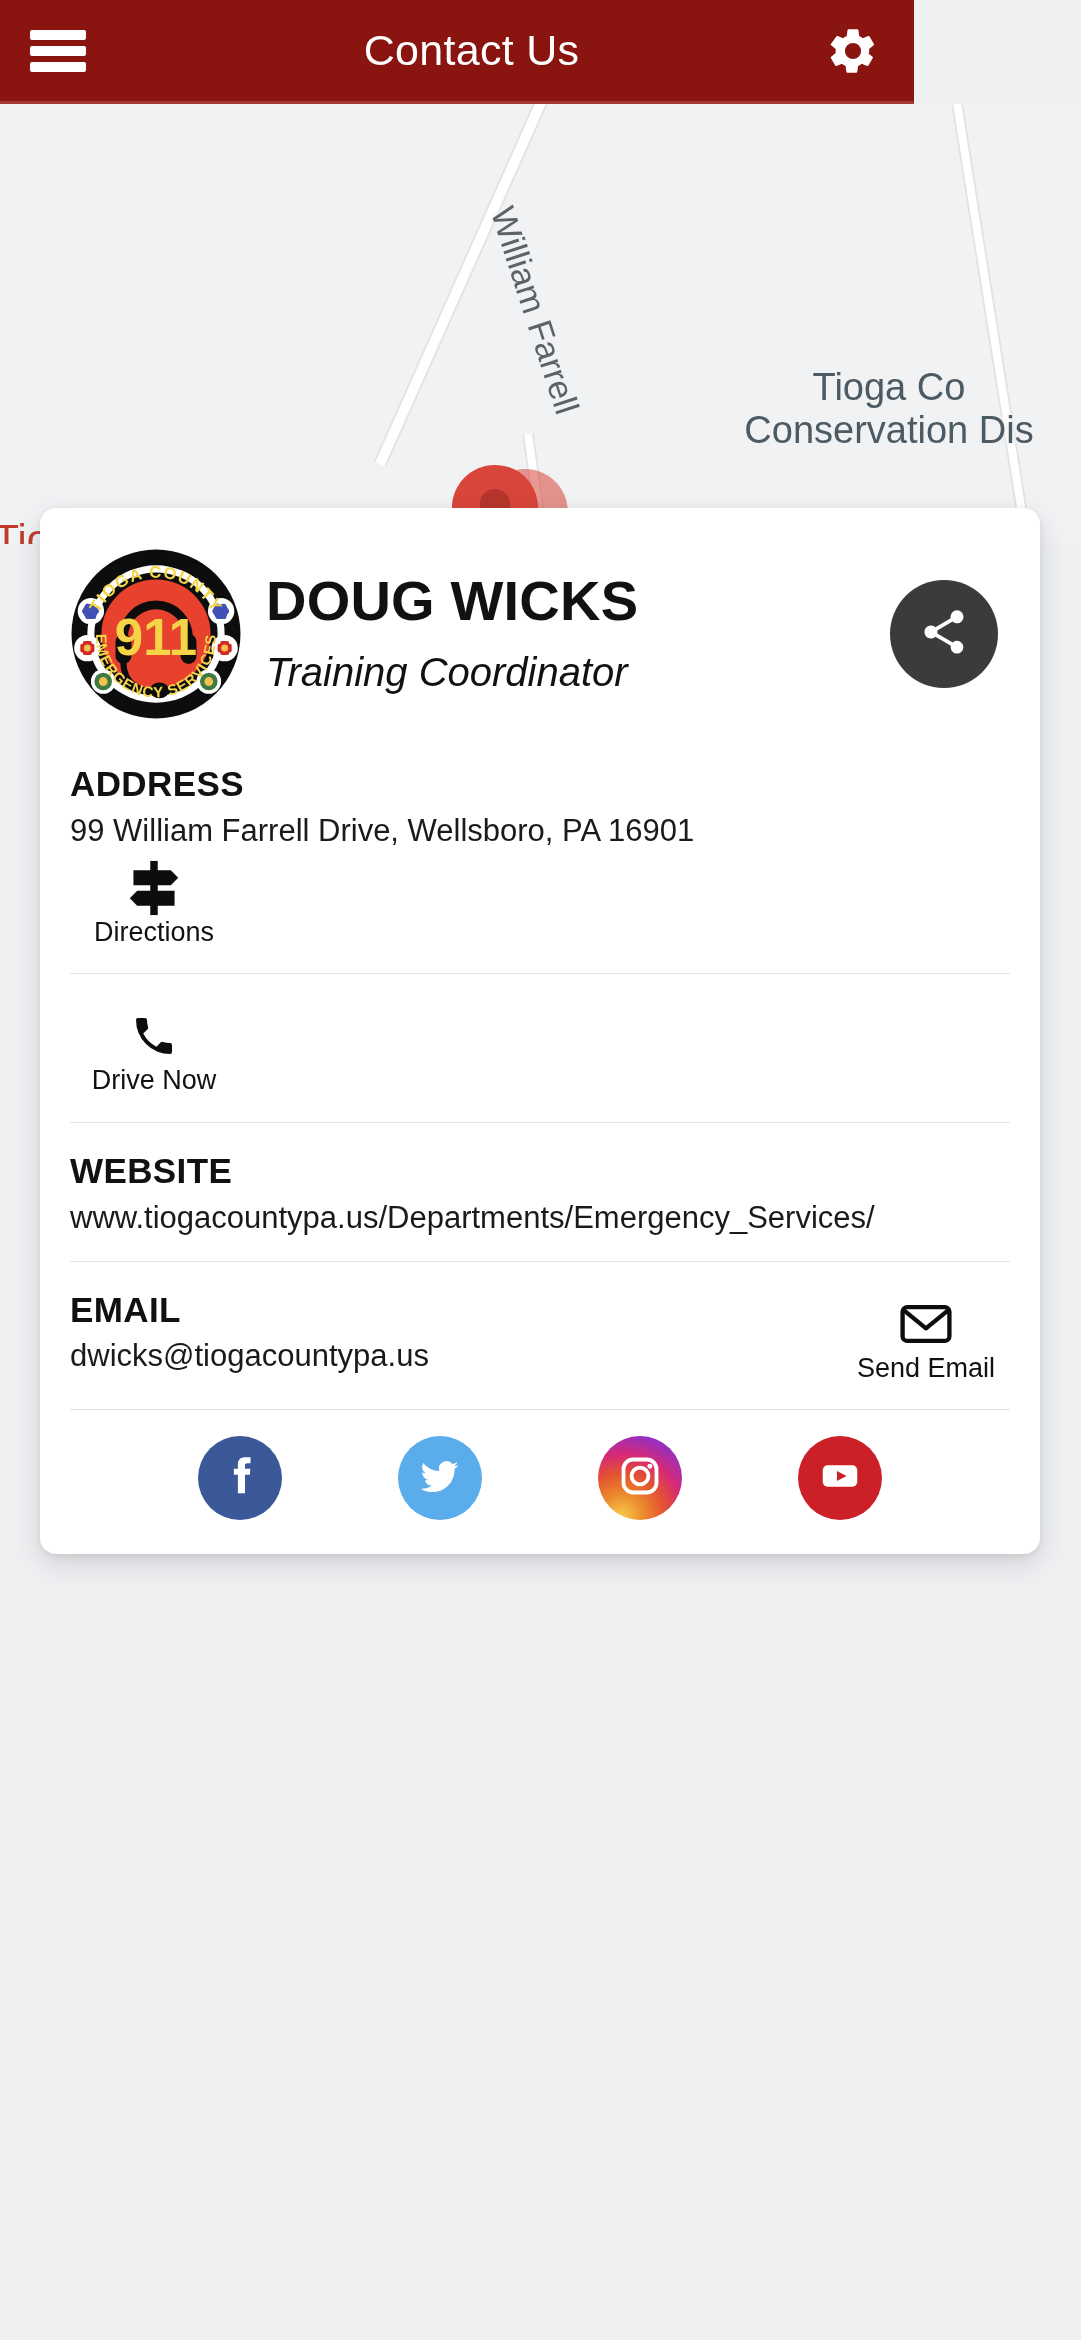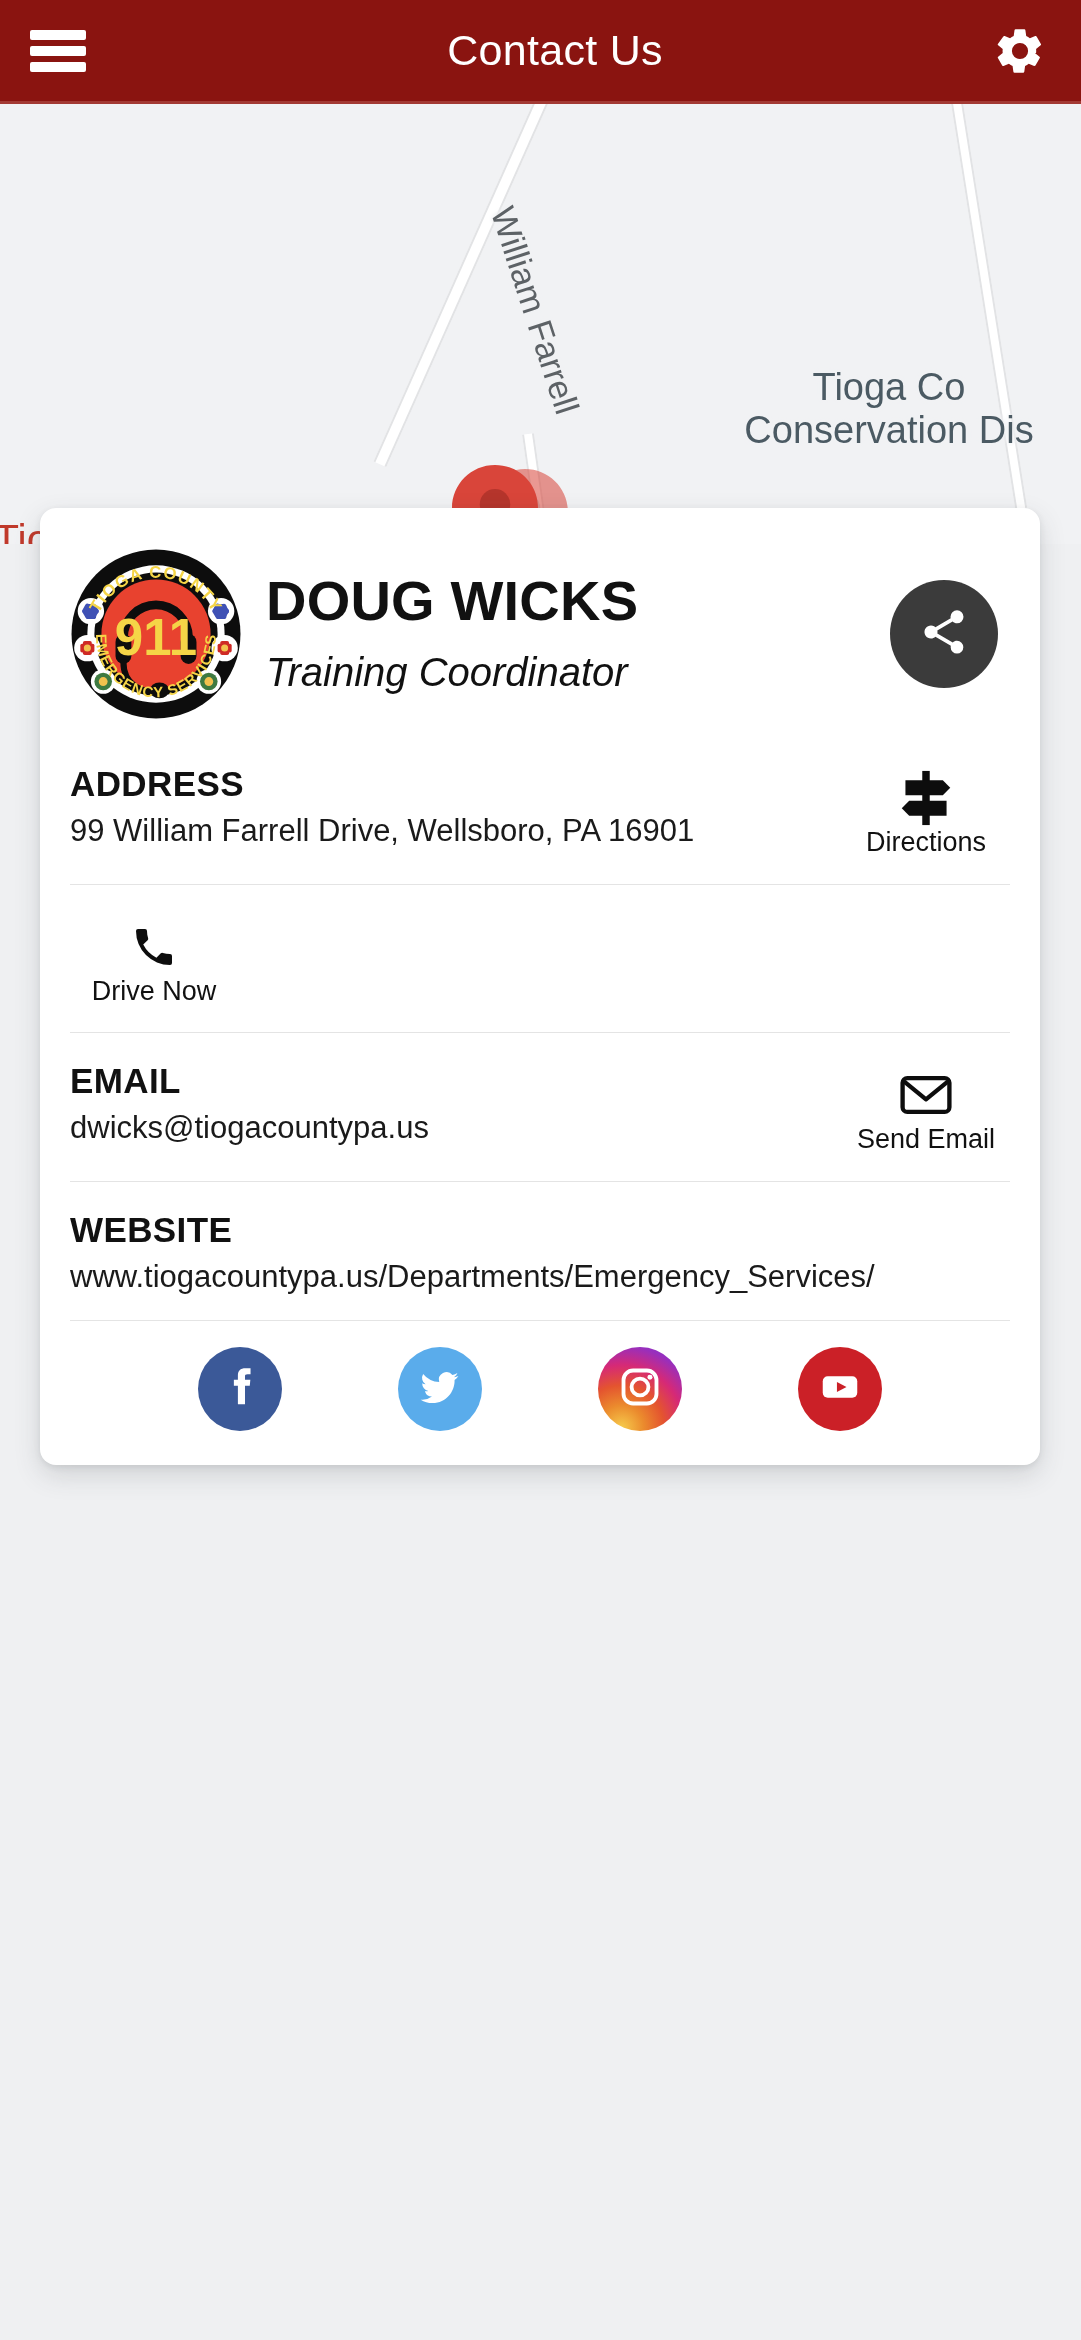--- a/index.html
+++ b/index.html
@@ -15,21 +15,21 @@
   #app {
     position: relative;
     width: 1081px;
     height: 2340px;
     background: #eff0f2;
   }
 
   
   .header {
     position: relative;
-    width: 1081px;
+    width: 914px;
     height: 104px;
     background: #8a1410;
     display: flex;
     align-items: center;
     justify-content: center;
     border-bottom: 3px solid #a33a34;
     padding-left: 29px;
   }
   .hamburger {
     position: absolute;
@@ -219,21 +219,21 @@
 
   
   .info-row {
     display: flex;
     align-items: flex-start;
     padding: 26px 0 26px 0;
     margin: 0 30px;
     border-top: 1.5px solid #e4e4e4;
     min-height: 120px;
   }
-  .info-row.first { border-top: none; padding-top: 6px; }
+  .info-row.first { border-top: none; padding-top: 6px; flex-direction: column; }
   .info-row.no-action { padding-bottom: 22px; }
   .info-text {
     flex: 1 1 auto;
     min-width: 0;
     padding-right: 14px;
   }
   .info-label {
     font-size: 35px;
     font-weight: bold;
     color: #111111;
@@ -442,40 +442,40 @@
       <div class="action">
         <div class="action-icon">
           <svg viewBox="0 0 24 24" width="48" height="48" aria-hidden="true">
             <path fill="#0d0d0d" d="M6.62 10.79a15.05 15.05 0 0 0 6.59 6.59l2.2-2.2a1 1 0 0 1 1.03-.24c1.12.37 2.33.57 3.56.57a1 1 0 0 1 1 1V20a1 1 0 0 1-1 1A17 17 0 0 1 3 4a1 1 0 0 1 1-1h3.5a1 1 0 0 1 1 1c0 1.25.2 2.45.57 3.57a1 1 0 0 1-.25 1.02l-2.2 2.2z"></path>
           </svg>
         </div>
         <div class="action-label">Drive Now</div>
       </div>
     </div>
 
+    <div class="info-row no-action">
+      <div class="info-text">
+        <div class="info-label">WEBSITE</div>
+        <div class="info-value nowrap">www.tiogacountypa.us/Departments/Emergency_Services/</div>
+      </div>
+    </div>
+
     <div class="info-row">
       <div class="info-text">
         <div class="info-label">EMAIL</div>
         <div class="info-value">dwicks@tiogacountypa.us</div>
       </div>
       <div class="action">
         <div class="action-icon">
           <svg viewBox="0 0 24 18" width="52" height="40" aria-hidden="true">
             <rect x="1.2" y="1.2" width="21.6" height="15.6" rx="2.2" fill="none" stroke="#0d0d0d" stroke-width="2"></rect>
             <path d="M2.4 3.2 L12 11 L21.6 3.2" fill="none" stroke="#0d0d0d" stroke-width="2" stroke-linecap="round" stroke-linejoin="round"></path>
           </svg>
         </div>
         <div class="action-label">Send Email</div>
-      </div>
-    </div>
-
-    <div class="info-row no-action">
-      <div class="info-text">
-        <div class="info-label">WEBSITE</div>
-        <div class="info-value nowrap">www.tiogacountypa.us/Departments/Emergency_Services/</div>
       </div>
     </div>
 
     <div class="social-row">
       <div class="social s-fb">
         <span>
           <svg viewBox="0 0 24 24" width="46" height="46" aria-hidden="true">
             <path fill="#ffffff" d="M14.6 8.2V6.5c0-.8.2-1.2 1.4-1.2h1.5V2.2h-2.5c-3 0-4.1 1.4-4.1 3.9v2.1H8.8v3.1h2.1V21h3.7v-9.7h2.5l.3-3.1h-2.8z"></path>
           </svg>
         </span>

